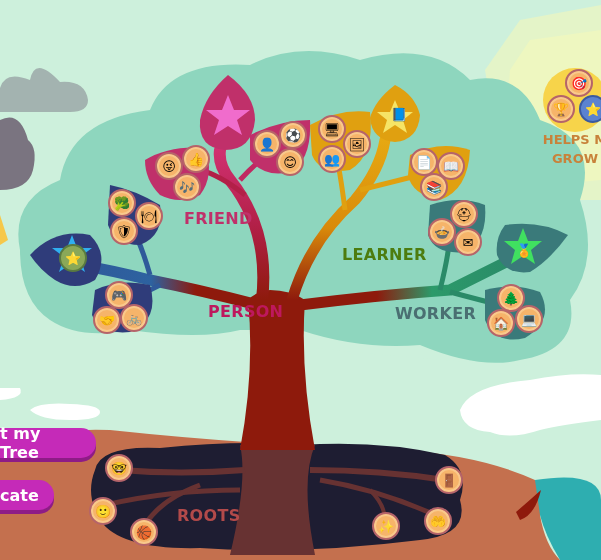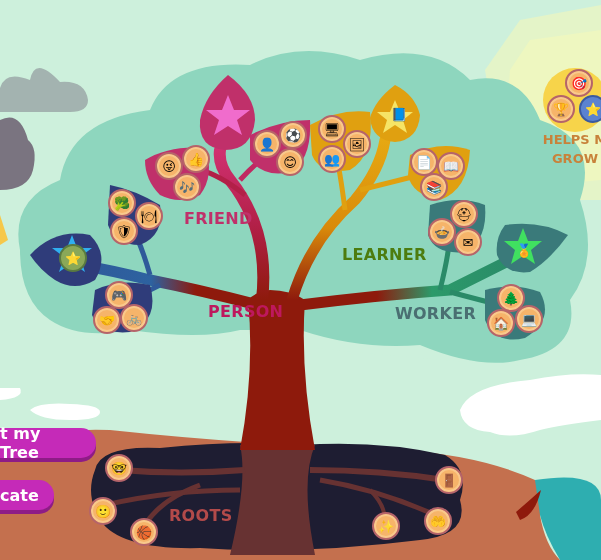--- a/index.html
+++ b/index.html
@@ -106,21 +106,21 @@
   <path d="M485,290 Q515,282 540,292 Q555,320 525,338 Q495,345 485,320 Z" fill="#3a7a7a"></path>
 
   <circle cx="575" cy="100" r="32" fill="#f7d44a"></circle>
 </svg>
 
 
 <div class="label" style="left:184px;top:209px;color:#c0306a;">FRIEND</div>
 <div class="label" style="left:342px;top:209px;color:#4d7c0f;margin-top:36px;">LEARNER</div>
 <div class="label" style="left:168px;top:302px;color:#be185d;margin-left:40px;">PERSON</div>
 <div class="label" style="left:395px;top:304px;color:#4a6f72;">WORKER</div>
-<div class="label" style="left:169px;top:506px;color:#b24a4a;">ROOTS</div>
+<div class="label" style="left:177px;top:506px;color:#b24a4a;">ROOTS</div>
 
 
 <div class="helps">
   <div>HELPS M</div>
   <div>GROW</div>
 </div>
 <div class="badge" style="left:565px;top:69px;">🎯</div>
 <div class="badge" style="left:547px;top:95px;">🏆</div>
 <div class="badge" style="left:579px;top:95px;background:#5b82d0;border-color:#3a5aa0;box-shadow:none;">⭐</div>
 

